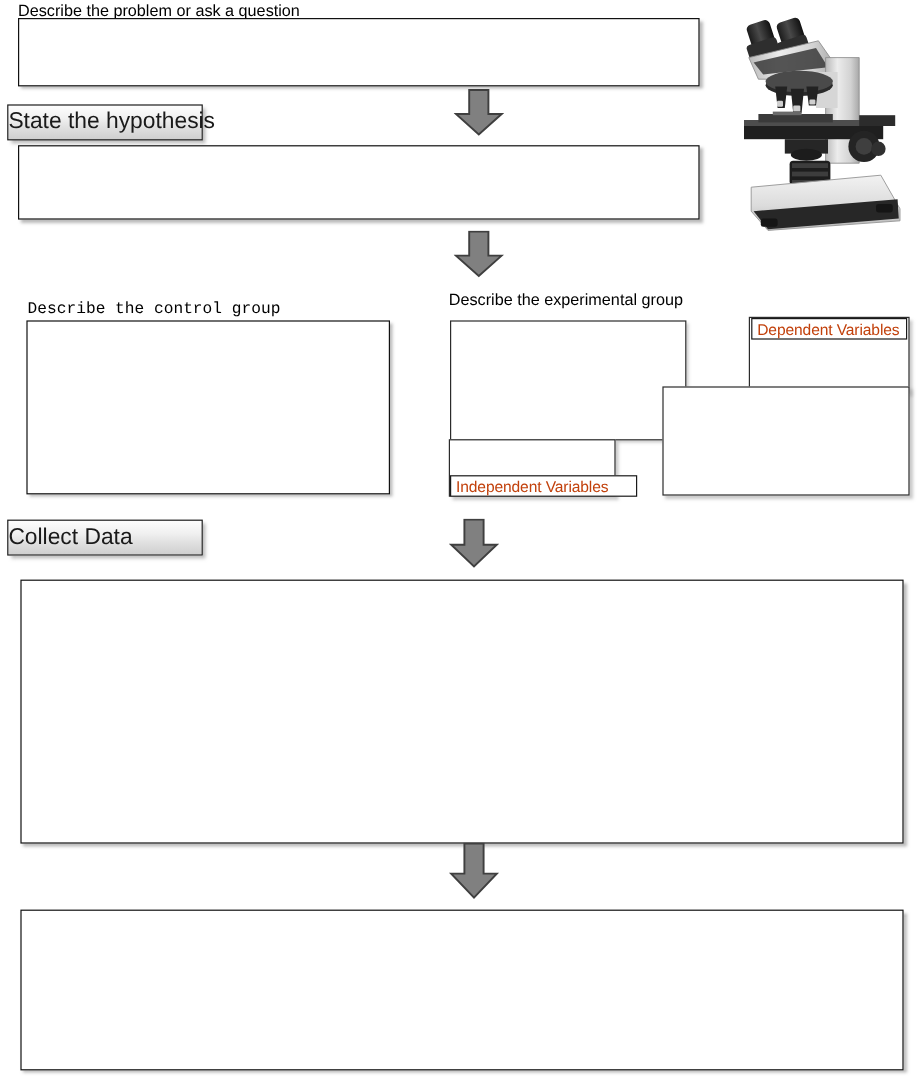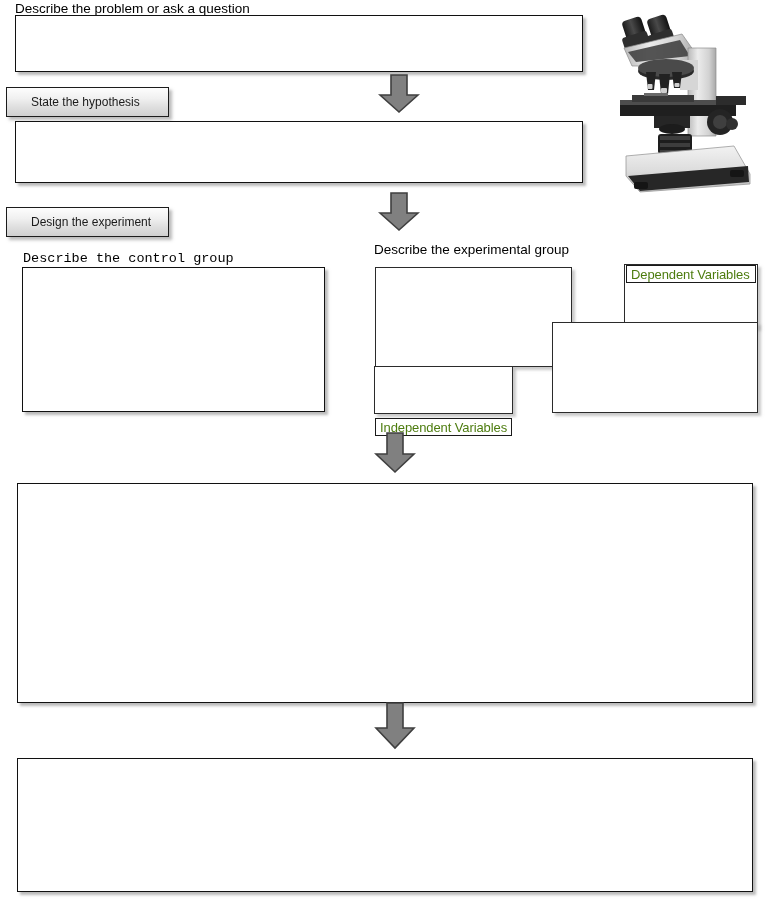--- a/index.html
+++ b/index.html
@@ -47,34 +47,34 @@
     background: #ffffff;
     border: 1.3px solid #1a1a1a;
     box-sizing: border-box;
     display: flex;
     align-items: center;
     padding-left: 4px;
     font-size: 13px;
     line-height: 1;
     letter-spacing: -0.1px;
     white-space: nowrap;
-    color: #4d7c0f;
+    color: #c2410c;
   }
 
   
   .step-button {
     position: absolute;
     box-sizing: border-box;
     border: 1.4px solid #1c1c1c;
     background: linear-gradient(to bottom, #fdfdfd 0%, #f0f0f0 38%, #e2e2e2 62%, #cfcfcf 100%);
     box-shadow: 3px 3px 3px rgba(140,140,140,0.6);
     display: flex;
     align-items: center;
-    padding-left: 24px;
-    font-size: 12px;
+    padding-left: 0;
+    font-size: 19px;
     color: #1a1a1a;
     white-space: nowrap;
   }
 
   
   .caption {
     position: absolute;
     font-size: 13.5px;
     line-height: 1;
     color: #000000;
@@ -112,44 +112,44 @@
   <div class="step-button" style="left:6px; top:87px; width:163px; height:30px;">State the hypothesis</div>
 
   <div class="answer-box" style="left:15px; top:121px; width:568px; height:62px;"></div>
 
   <div class="arrow" style="left:378px; top:192px;">
     <svg width="42" height="40" viewBox="0 0 42 40">
       <path d="M13 1 L29 1 L29 21 L40 21 L21 38 L2 21 L13 21 Z" fill="#808080" stroke="#3f3f3f" stroke-width="1.6"></path>
     </svg>
   </div>
 
-  <div class="step-button" style="left:6px; top:207px; width:163px; height:30px;">Design the experiment</div>
 
   <div class="caption" style="left:23px; top:252px;font-family:Liberation Mono, monospace;">Describe the control group</div>
 
   <div class="answer-box" style="left:22px; top:267px; width:303px; height:145px;"></div>
 
   <div class="caption" style="left:374px; top:243px;">Describe the experimental group</div>
 
   <div class="var-box" style="left:624px; top:264px; width:134px; height:64px;"></div>
   <div class="var-caption" style="left:626px; top:265px; width:130px; height:18px;">Dependent Variables</div>
 
   <div class="var-box" style="left:375px; top:267px; width:197px; height:100px;"></div>
 
   <div class="var-box" style="left:374px; top:366px; width:139px; height:48px;"></div>
-  <div class="var-caption" style="left:375px; top:396px; width:137px; height:18px;margin-top:22px;">Independent Variables</div>
+  <div class="var-caption" style="left:375px; top:396px; width:156px; height:18px;">Independent Variables</div>
 
   <div class="var-box" style="left:552px; top:322px; width:206px; height:91px;"></div>
 
   <div class="arrow" style="left:374px; top:432px;">
     <svg width="42" height="42" viewBox="0 0 42 42">
       <path d="M13 1 L29 1 L29 22 L40 22 L21 40 L2 22 L13 22 Z" fill="#808080" stroke="#3f3f3f" stroke-width="1.6"></path>
     </svg>
   </div>
 
+  <div class="step-button" style="left:6px; top:433px; width:163px; height:30px;">Collect Data</div>
 
   <div class="answer-box" style="left:17px; top:483px; width:736px; height:220px;"></div>
 
   <div class="arrow" style="left:374px; top:702px;">
     <svg width="42" height="48" viewBox="0 0 42 48">
       <path d="M13 1 L29 1 L29 26 L40 26 L21 46 L2 26 L13 26 Z" fill="#808080" stroke="#3f3f3f" stroke-width="1.6"></path>
     </svg>
   </div>
 
 

